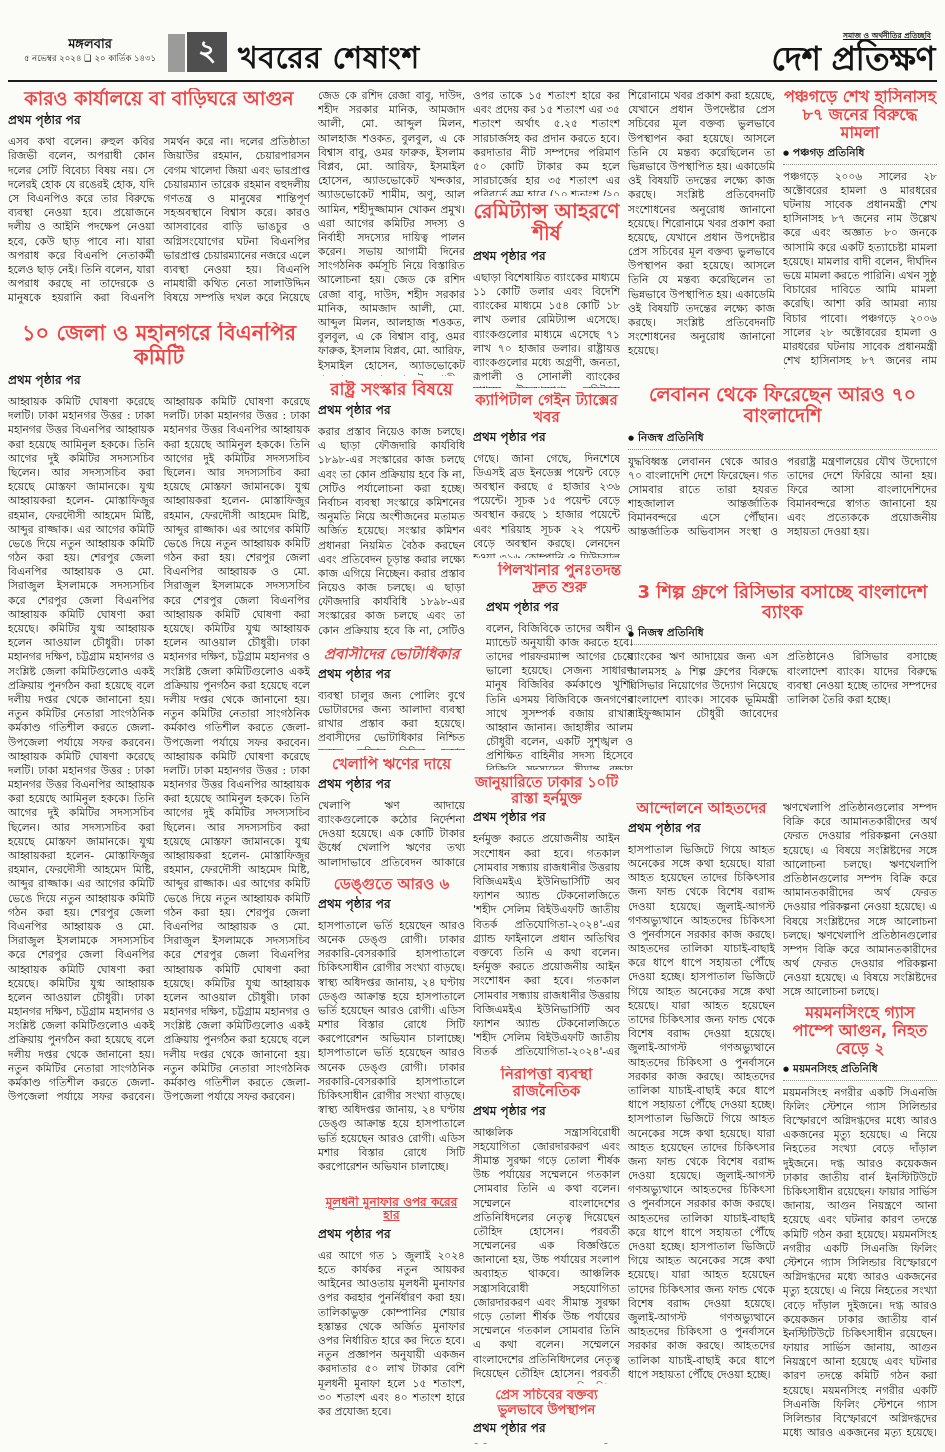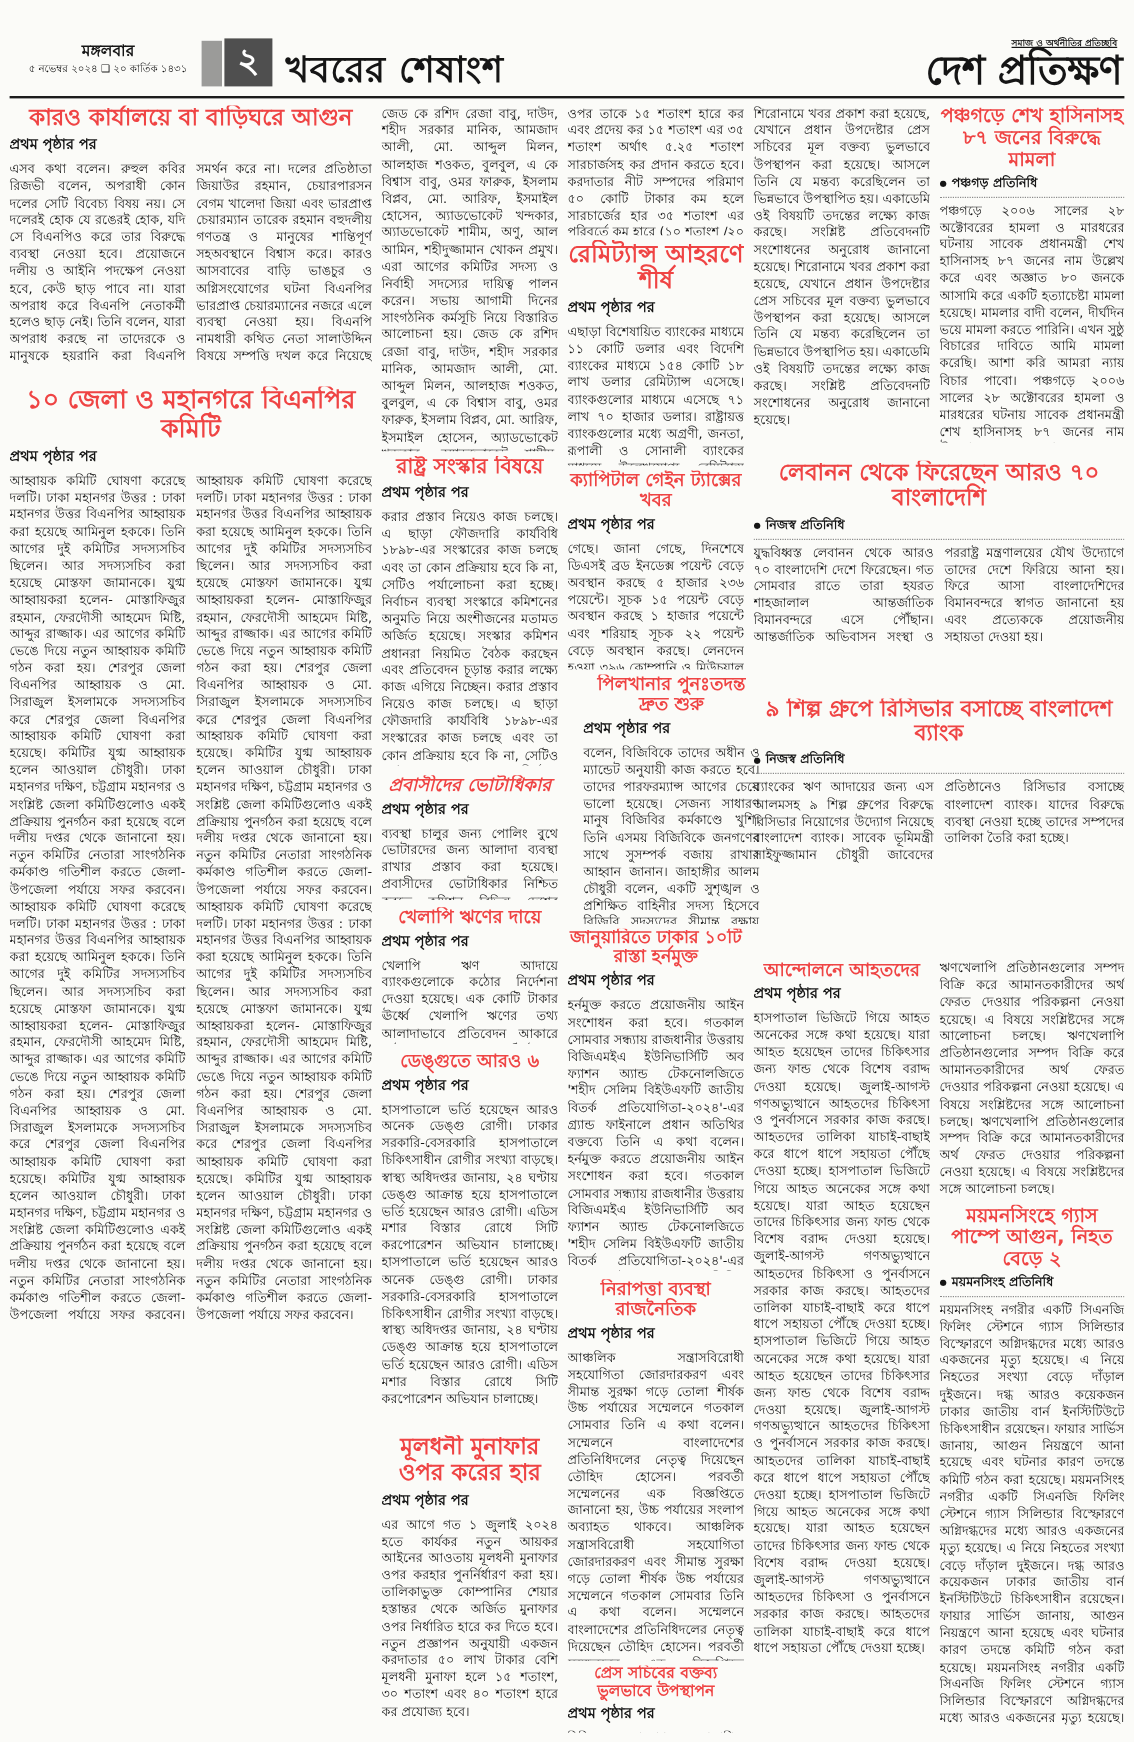--- a/index.html
+++ b/index.html
@@ -86,21 +86,21 @@
     <div class="bd" style="height:72px;">খেলাপি ঋণ আদায়ে ব্যাংকগুলোকে কঠোর নির্দেশনা দেওয়া হয়েছে। এক কোটি টাকার ঊর্ধ্বে খেলাপি ঋণের তথ্য আলাদাভাবে প্রতিবেদন আকারে পাঠাতে বলা হয়েছে। কোটি টাকার খেলাপি ঋণের বিপরীতে মামলাগুলো দ্রুত নিষ্পত্তির উদ্যোগ নেওয়া হয়েছে। </div>
   </div>
 
   <div class="art" style="left:318px;top:876px;width:147px;height:316px;">
     <div class="hl" style="font-size:15px;">ডেঙ্গুতে আরও ৬</div>
     <div class="sub">প্রথম পৃষ্ঠার পর</div>
     <div class="bd" style="height:270px;">হাসপাতালে ভর্তি হয়েছেন আরও অনেক ডেঙ্গু রোগী। ঢাকার সরকারি-বেসরকারি হাসপাতালে চিকিৎসাধীন রোগীর সংখ্যা বাড়ছে। স্বাস্থ্য অধিদপ্তর জানায়, ২৪ ঘণ্টায় ডেঙ্গু আক্রান্ত হয়ে হাসপাতালে ভর্তি হয়েছেন আরও রোগী। এডিস মশার বিস্তার রোধে সিটি করপোরেশন অভিযান চালাচ্ছে। হাসপাতালে ভর্তি হয়েছেন আরও অনেক ডেঙ্গু রোগী। ঢাকার সরকারি-বেসরকারি হাসপাতালে চিকিৎসাধীন রোগীর সংখ্যা বাড়ছে। স্বাস্থ্য অধিদপ্তর জানায়, ২৪ ঘণ্টায় ডেঙ্গু আক্রান্ত হয়ে হাসপাতালে ভর্তি হয়েছেন আরও রোগী। এডিস মশার বিস্তার রোধে সিটি করপোরেশন অভিযান চালাচ্ছে। </div>
   </div>
 
   <div class="art" style="left:318px;top:1196px;width:147px;height:248px;">
-    <div class="hl" style="font-size:19px;">মূলধনী মুনাফার ওপর করের হার</div>
+    <div class="hl" style="font-size:12px;text-decoration:underline;">মূলধনী মুনাফার ওপর করের হার</div>
     <div class="sub">প্রথম পৃষ্ঠার পর</div>
     <div class="bd" style="height:186px;">এর আগে গত ১ জুলাই ২০২৪ হতে কার্যকর নতুন আয়কর আইনের আওতায় মূলধনী মুনাফার ওপর করহার পুনর্নির্ধারণ করা হয়। তালিকাভুক্ত কোম্পানির শেয়ার হস্তান্তর থেকে অর্জিত মুনাফার ওপর নির্ধারিত হারে কর দিতে হবে। নতুন প্রজ্ঞাপন অনুযায়ী একজন করদাতার ৫০ লাখ টাকার বেশি মূলধনী মুনাফা হলে ১৫ শতাংশ, ৩০ শতাংশ এবং ৪০ শতাংশ হারে কর প্রযোজ্য হবে। </div>
   </div>
 
   <div class="art" style="left:473px;top:88px;width:147px;height:108px;">
     <div class="bd bd-only">ওপর তাকে ১৫ শতাংশ হারে কর এবং প্রদেয় কর ১৫ শতাংশ এর ৩৫ শতাংশ অর্থাৎ ৫.২৫ শতাংশ সারচার্জসহ কর প্রদান করতে হবে। করদাতার নীট সম্পদের পরিমাণ ৫০ কোটি টাকার কম হলে সারচার্জের হার ৩৫ শতাংশ এর পরিবর্তে কম হারে (১০ শতাংশ /২০ শতাংশ /৩০ শতাংশ) হতে পারে। সেক্ষেত্রে আয়কর ও সারচার্জের মোট হার নীট সম্পদের ভিত্তিতে ২০.২৫ শতাংশ হতে আরোও কম হবে। স্বাভাবিক ব্যক্তি করদাতাসহ সকল করদাতার ০১ জুলাই, ২০২৪ হতে ৩০ জুন, ২০২৫ সময়কালে বিনিয়োগে আগ্রহী হবেন মর্মে জাতীয় রাজস্ব বোর্ড</div>
   </div>
 
   <div class="art" style="left:473px;top:200px;width:147px;height:188px;">
     <div class="hl" style="font-size:20px;">রেমিট্যান্স আহরণে শীর্ষ</div>
@@ -146,21 +146,21 @@
     <div class="hl" style="font-size:19px;">লেবানন থেকে ফিরেছেন আরও ৭০ বাংলাদেশি</div>
     <div class="byline">
       <span class="dot">●</span>
       <span>নিজস্ব প্রতিনিধি</span>
     </div>
     <div class="dotrule"></div>
     <div class="bd cols2" style="height:128px;">যুদ্ধবিধ্বস্ত লেবানন থেকে আরও ৭০ বাংলাদেশি দেশে ফিরেছেন। গত সোমবার রাতে তারা হযরত শাহজালাল আন্তর্জাতিক বিমানবন্দরে এসে পৌঁছান। আন্তর্জাতিক অভিবাসন সংস্থা ও পররাষ্ট্র মন্ত্রণালয়ের যৌথ উদ্যোগে তাদের দেশে ফিরিয়ে আনা হয়। ফিরে আসা বাংলাদেশিদের বিমানবন্দরে স্বাগত জানানো হয় এবং প্রত্যেককে প্রয়োজনীয় সহায়তা দেওয়া হয়। </div>
   </div>
 
   <div class="art" style="left:628px;top:582px;width:309px;height:214px;">
-    <div class="hl" style="font-size:18px;">৯ শিল্প গ্রুপে রিসিভার বসাচ্ছে বাংলাদেশ ব্যাংক</div>
+    <div class="hl" style="font-size:18px;">3 শিল্প গ্রুপে রিসিভার বসাচ্ছে বাংলাদেশ ব্যাংক</div>
     <div class="byline">
       <span class="dot">●</span>
       <span>নিজস্ব প্রতিনিধি</span>
     </div>
     <div class="dotrule"></div>
     <div class="bd cols2" style="height:148px;">ব্যাংকের ঋণ আদায়ের জন্য এস আলমসহ ৯ শিল্প গ্রুপের বিরুদ্ধে রিসিভার নিয়োগের উদ্যোগ নিয়েছে বাংলাদেশ ব্যাংক। সাবেক ভূমিমন্ত্রী সাইফুজ্জামান চৌধুরী জাবেদের প্রতিষ্ঠানেও রিসিভার বসাচ্ছে বাংলাদেশ ব্যাংক। যাদের বিরুদ্ধে ব্যবস্থা নেওয়া হচ্ছে তাদের সম্পদের তালিকা তৈরি করা হচ্ছে। </div>
   </div>
 
   <div class="art" style="left:628px;top:800px;width:147px;height:644px;">
     <div class="hl" style="font-size:15px;">আন্দোলনে আহতদের</div>

